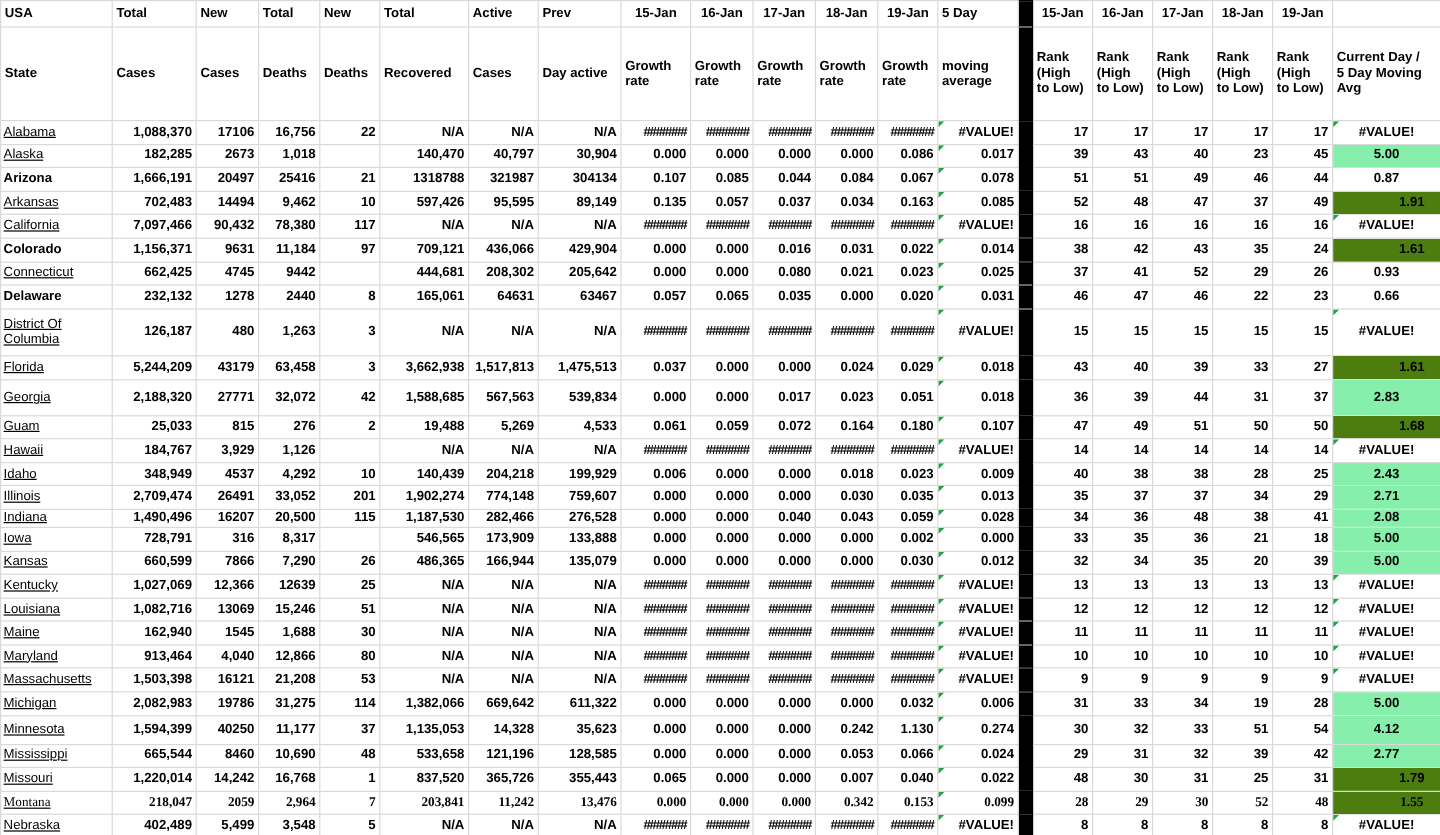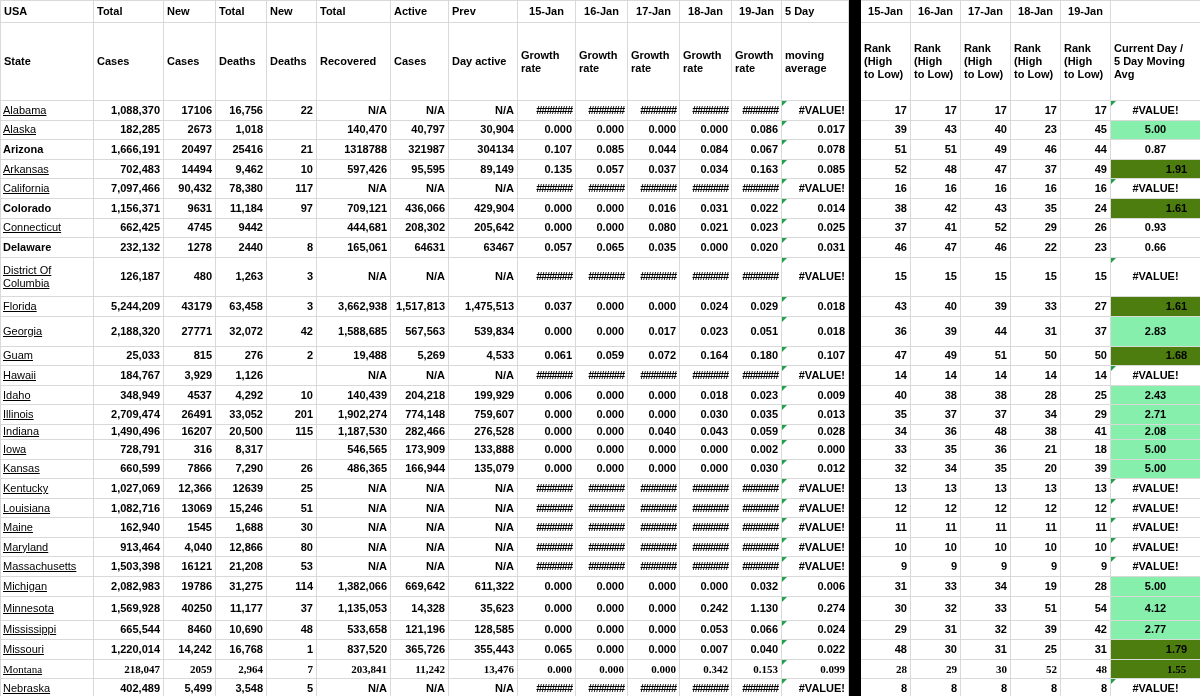--- a/index.html
+++ b/index.html
@@ -665,21 +665,21 @@
         <td class="div-col"></td>
         <td class="num">31</td>
         <td class="num">33</td>
         <td class="num">34</td>
         <td class="num">19</td>
         <td class="num">28</td>
         <td class="cur bg-pink">5.00</td>
       </tr>
       <tr style="height: 24px;">
         <td class="st">Minnesota</td>
-        <td class="num">1,569,928</td>
+        <td class="num">1,594,399</td>
         <td class="num">40250</td>
         <td class="num">11,177</td>
         <td class="num">37</td>
         <td class="num">1,135,053</td>
         <td class="num">14,328</td>
         <td class="num">35,623</td>
         <td class="num">0.000</td>
         <td class="num">0.000</td>
         <td class="num">0.000</td>
         <td class="num">0.242</td>

